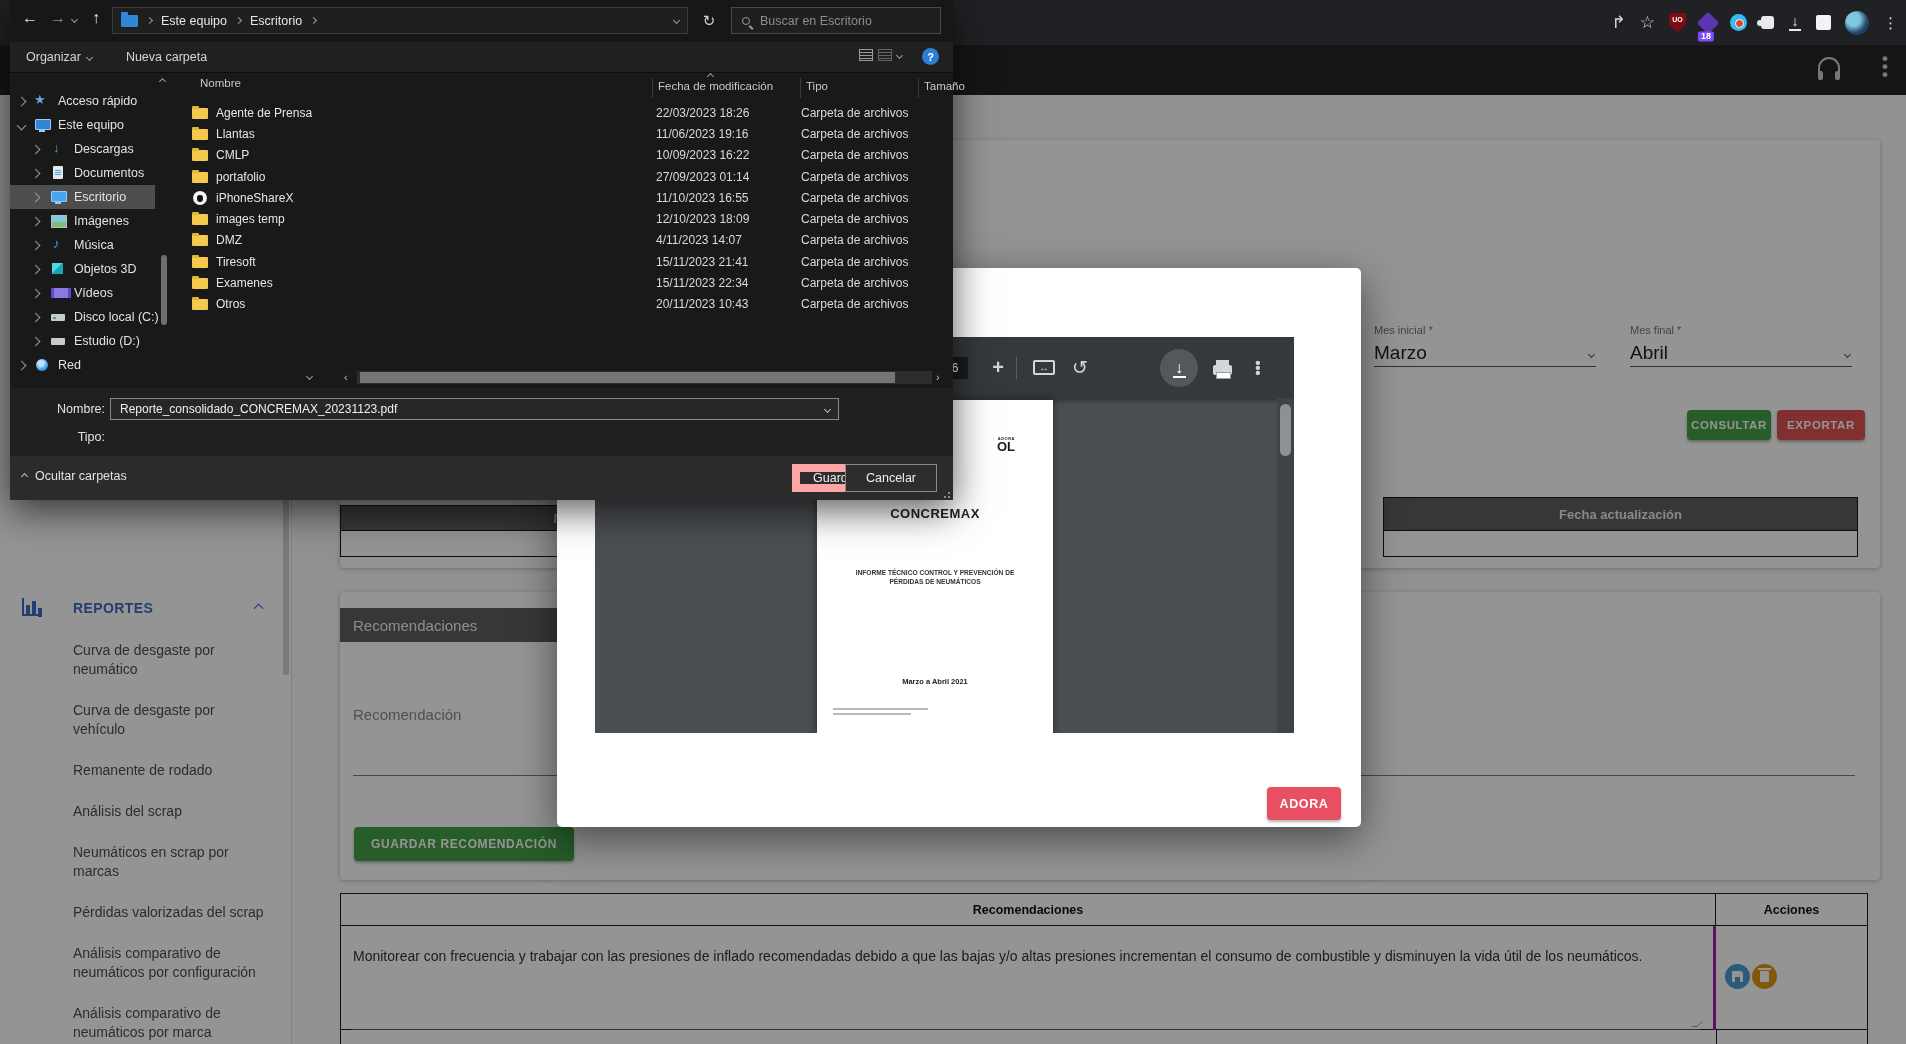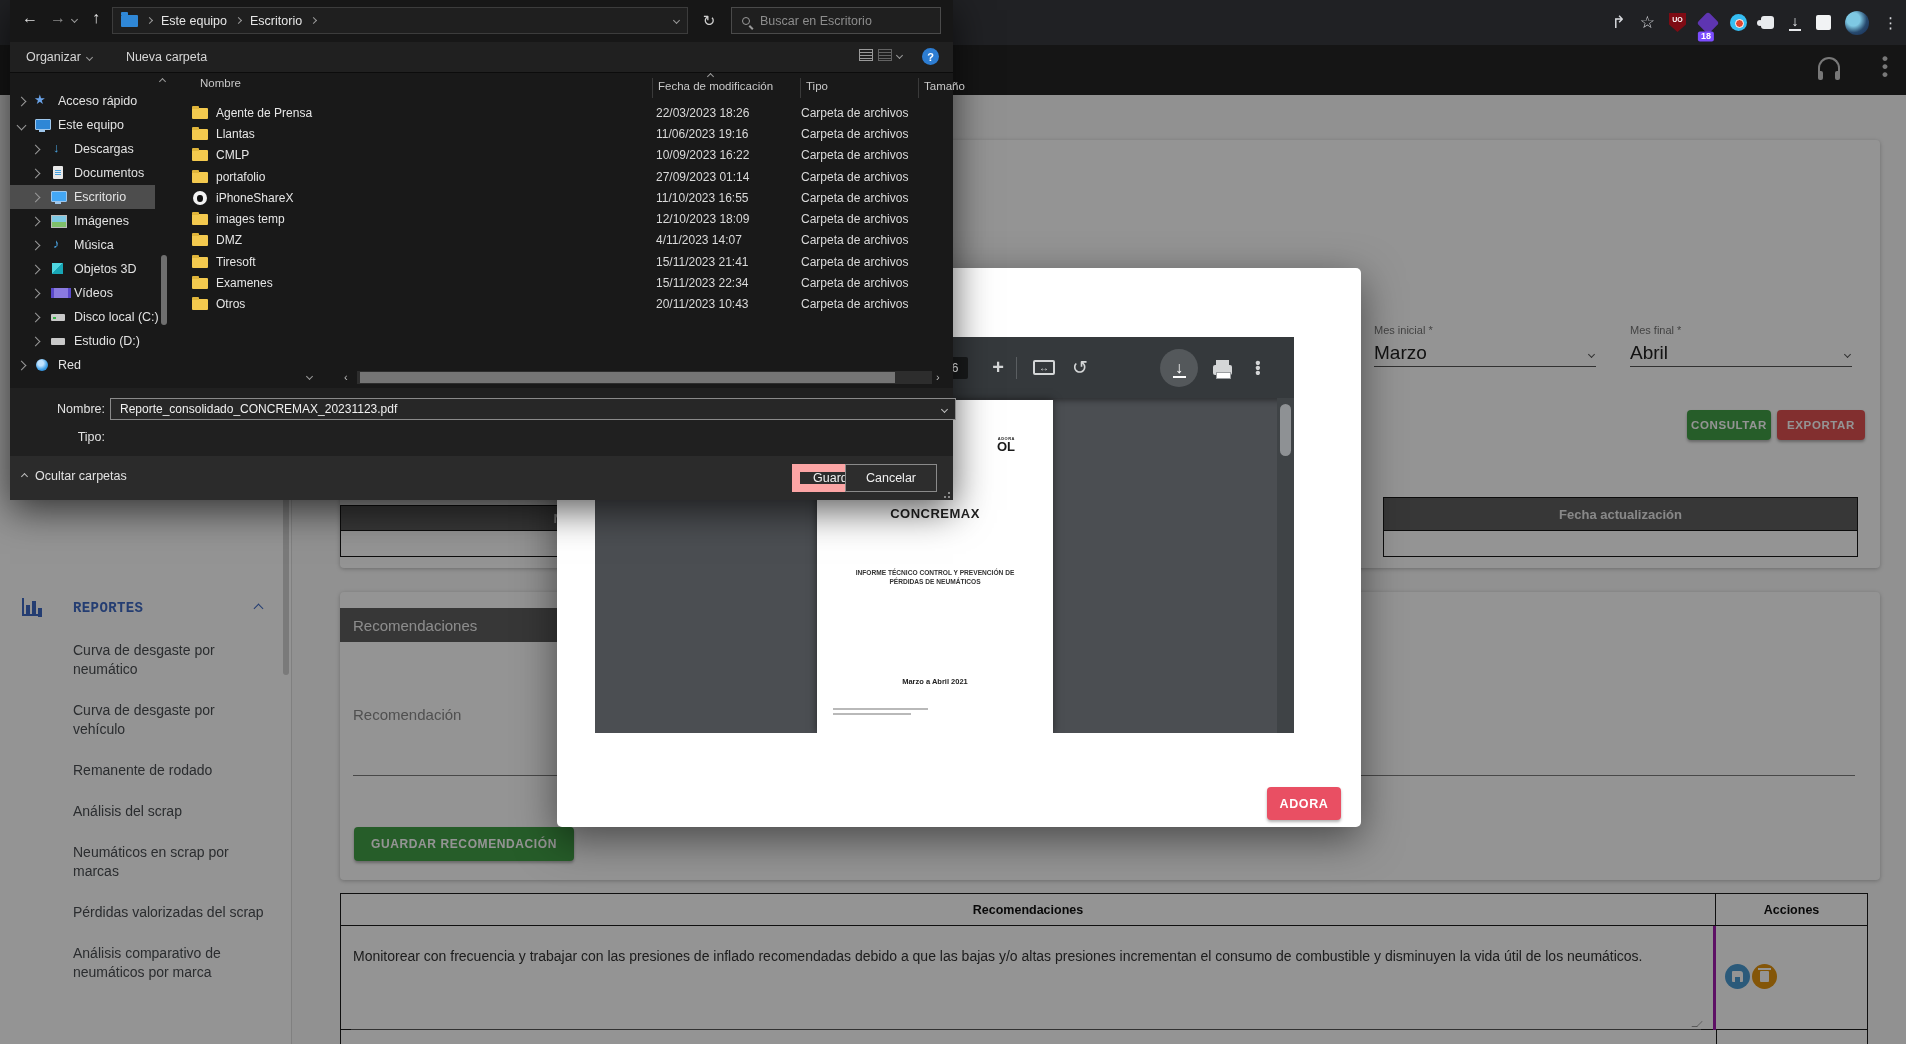--- a/index.html
+++ b/index.html
@@ -37,21 +37,21 @@
   .hphones::before{left:-2px;} .hphones::after{right:-2px;}
   .hkebab{position:absolute;right:18px;top:10px;color:#cfcfcf;font-size:17px;font-weight:bold;line-height:8px;}
   .hkebab span{display:block;text-align:center;}
 
   
   #sidebar{left:0;top:95px;width:292px;height:949px;background:#ffffff;border-right:1px solid #dcdcdc;z-index:0;}
   .sb-scroll{position:absolute;right:2px;top:400px;width:6px;height:180px;background:#d2d2d2;border-radius:3px;}
   .sb-section{position:absolute;left:0;width:292px;height:46px;display:flex;align-items:center;color:#5f6368;}
   .sb-section .lbl{margin-left:73px;font-size:14px;letter-spacing:.4px;font-weight:bold;}
   .sb-section .cv{position:absolute;right:30px;color:#8a8f94;}
-  .sb-blue{color:#3f6ac4;} .sb-blue .lbl{color:#3f6ac4;font-family:Liberation Mono, monospace;} .sb-blue .cv{color:#3f6ac4;}
+  .sb-blue{color:#3f6ac4;} .sb-blue .lbl{color:#3f6ac4;} .sb-blue .cv{color:#3f6ac4;}
   .ic-car{position:absolute;left:20px;top:16px;width:26px;height:11px;background:#616161;border-radius:3px;}
   .ic-car::before{content:"";position:absolute;left:4px;top:-5px;width:14px;height:6px;background:#616161;border-radius:3px 5px 0 0;}
   .ic-car::after{content:"";position:absolute;left:3px;bottom:-3px;width:5px;height:5px;background:#fff;border:1.6px solid #616161;border-radius:50%;box-shadow:12px 0 0 -1.6px #fff,12px 0 0 0 #616161;}
   .ic-chart{position:absolute;left:22px;top:13px;width:20px;height:18px;border-left:2px solid #3f6ac4;border-bottom:2px solid #3f6ac4;}
   .ic-chart::before{content:"";position:absolute;left:2px;bottom:0;width:4px;height:9px;background:#3f6ac4;box-shadow:6px 0 0 #3f6ac4,12px 3px 0 #3f6ac4;}
   .ic-chart::after{content:"";position:absolute;left:8px;bottom:0;width:4px;height:13px;background:#3f6ac4;}
   #reportlist{position:absolute;left:0;top:535px;width:292px;}
   .rep-item{padding:11px 26px 11px 73px;font-size:14px;line-height:19px;color:#4a4e52;cursor:pointer;}
 
   
@@ -206,21 +206,21 @@
   #hscroll{position:absolute;left:0;top:297px;width:943px;height:15px;}
   #hscroll .treechev{position:absolute;left:297px;top:4px;color:#9a9a9a;}
   #hscroll .larr{position:absolute;left:334px;top:1px;color:#bdbdbd;font-size:11px;}
   #hscroll .rarr{position:absolute;left:926px;top:1px;color:#bdbdbd;font-size:11px;}
   #hscroll .track{position:absolute;left:347px;top:1px;width:575px;height:13px;background:#2d2d2d;}
   #hscroll .thumb{position:absolute;left:3px;top:1px;width:535px;height:11px;background:#757575;}
   
   #dlg-fields{position:absolute;left:0;top:388px;width:943px;height:68px;background:#202020;}
   .frow{position:absolute;left:0;width:943px;height:22px;display:flex;align-items:center;}
   .flabel{position:absolute;right:848px;font-size:12.5px;color:#e2e2e2;}
-  .fbox{position:absolute;left:100px;width:846px;height:22px;background:#272727;border:1px solid #8a8a8a;display:flex;align-items:center;}
+  .fbox{position:absolute;left:100px;width:729px;height:22px;background:#272727;border:1px solid #8a8a8a;display:flex;align-items:center;}
   .fbox input{background:transparent;border:none;outline:none;color:#f0f0f0;font-size:12px;width:790px;margin-left:7px;}
   .fbox .cv{position:absolute;right:8px;color:#bdbdbd;}
   
   #dlg-footer{position:absolute;left:0;top:456px;width:943px;height:44px;background:#2b2b2b;}
   #hidefolders{position:absolute;left:12px;top:13px;display:flex;align-items:center;gap:8px;font-size:12.5px;color:#e2e2e2;cursor:pointer;}
   .dbtn{position:absolute;top:8px;height:28px;background:#2d2d2d;color:#f0f0f0;font-size:12.5px;display:flex;align-items:center;justify-content:center;cursor:pointer;}
   #btn-guardar{left:782px;width:88px;border:8px solid #fca5a5;}
   #btn-cancelar{left:835px;width:92px;border:1px solid #8a8a8a;}
   #dlg-grip{position:absolute;right:3px;bottom:2px;width:8px;height:8px;}
   #dlg-grip i{position:absolute;width:2px;height:2px;background:#8a8a8a;}
@@ -281,20 +281,23 @@
         </div>
 
         <div class="rep-item">
           <span>Neumáticos en scrap por marcas</span>
         </div>
 
         <div class="rep-item">
           <span>Pérdidas valorizadas del scrap</span>
         </div>
 
+        <div class="rep-item">
+          <span>Análisis comparativo de neumáticos por configuración</span>
+        </div>
 
         <div class="rep-item">
           <span>Análisis comparativo de neumáticos por marca</span>
         </div>
 
     </div>
     <div class="sb-scroll"></div>
   </div>
 
   <div id="filtercard" class="abs card">

